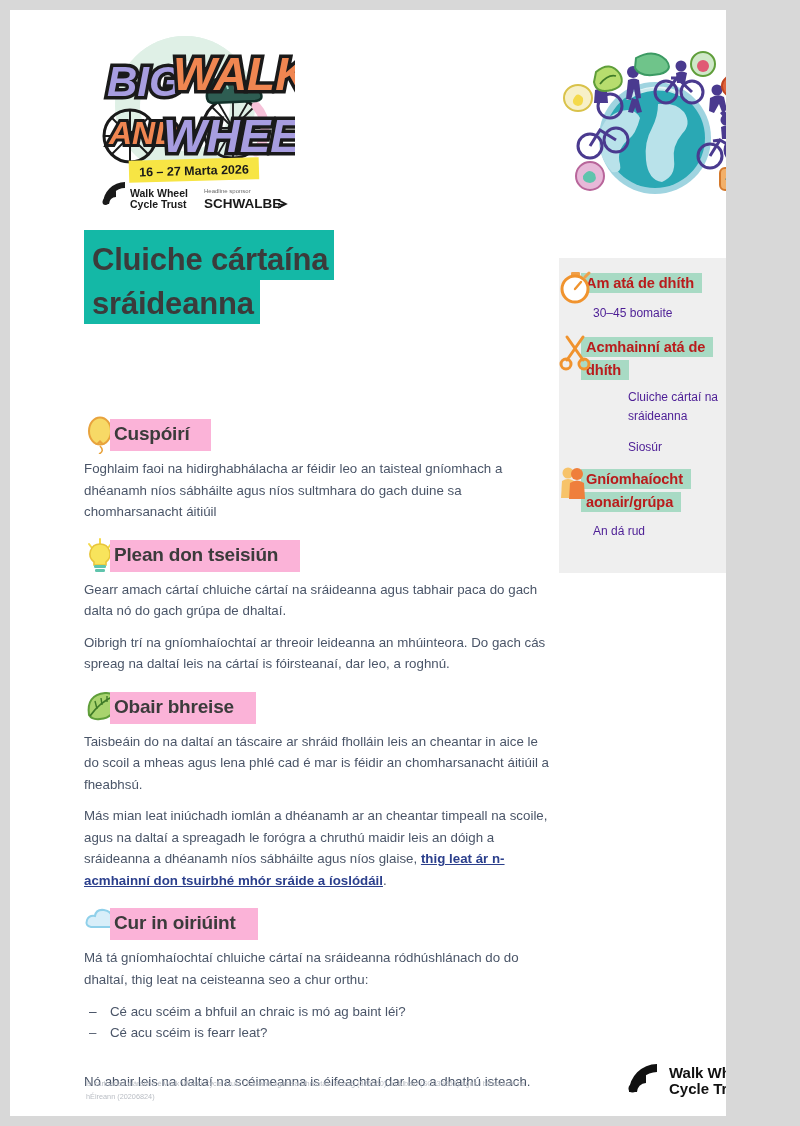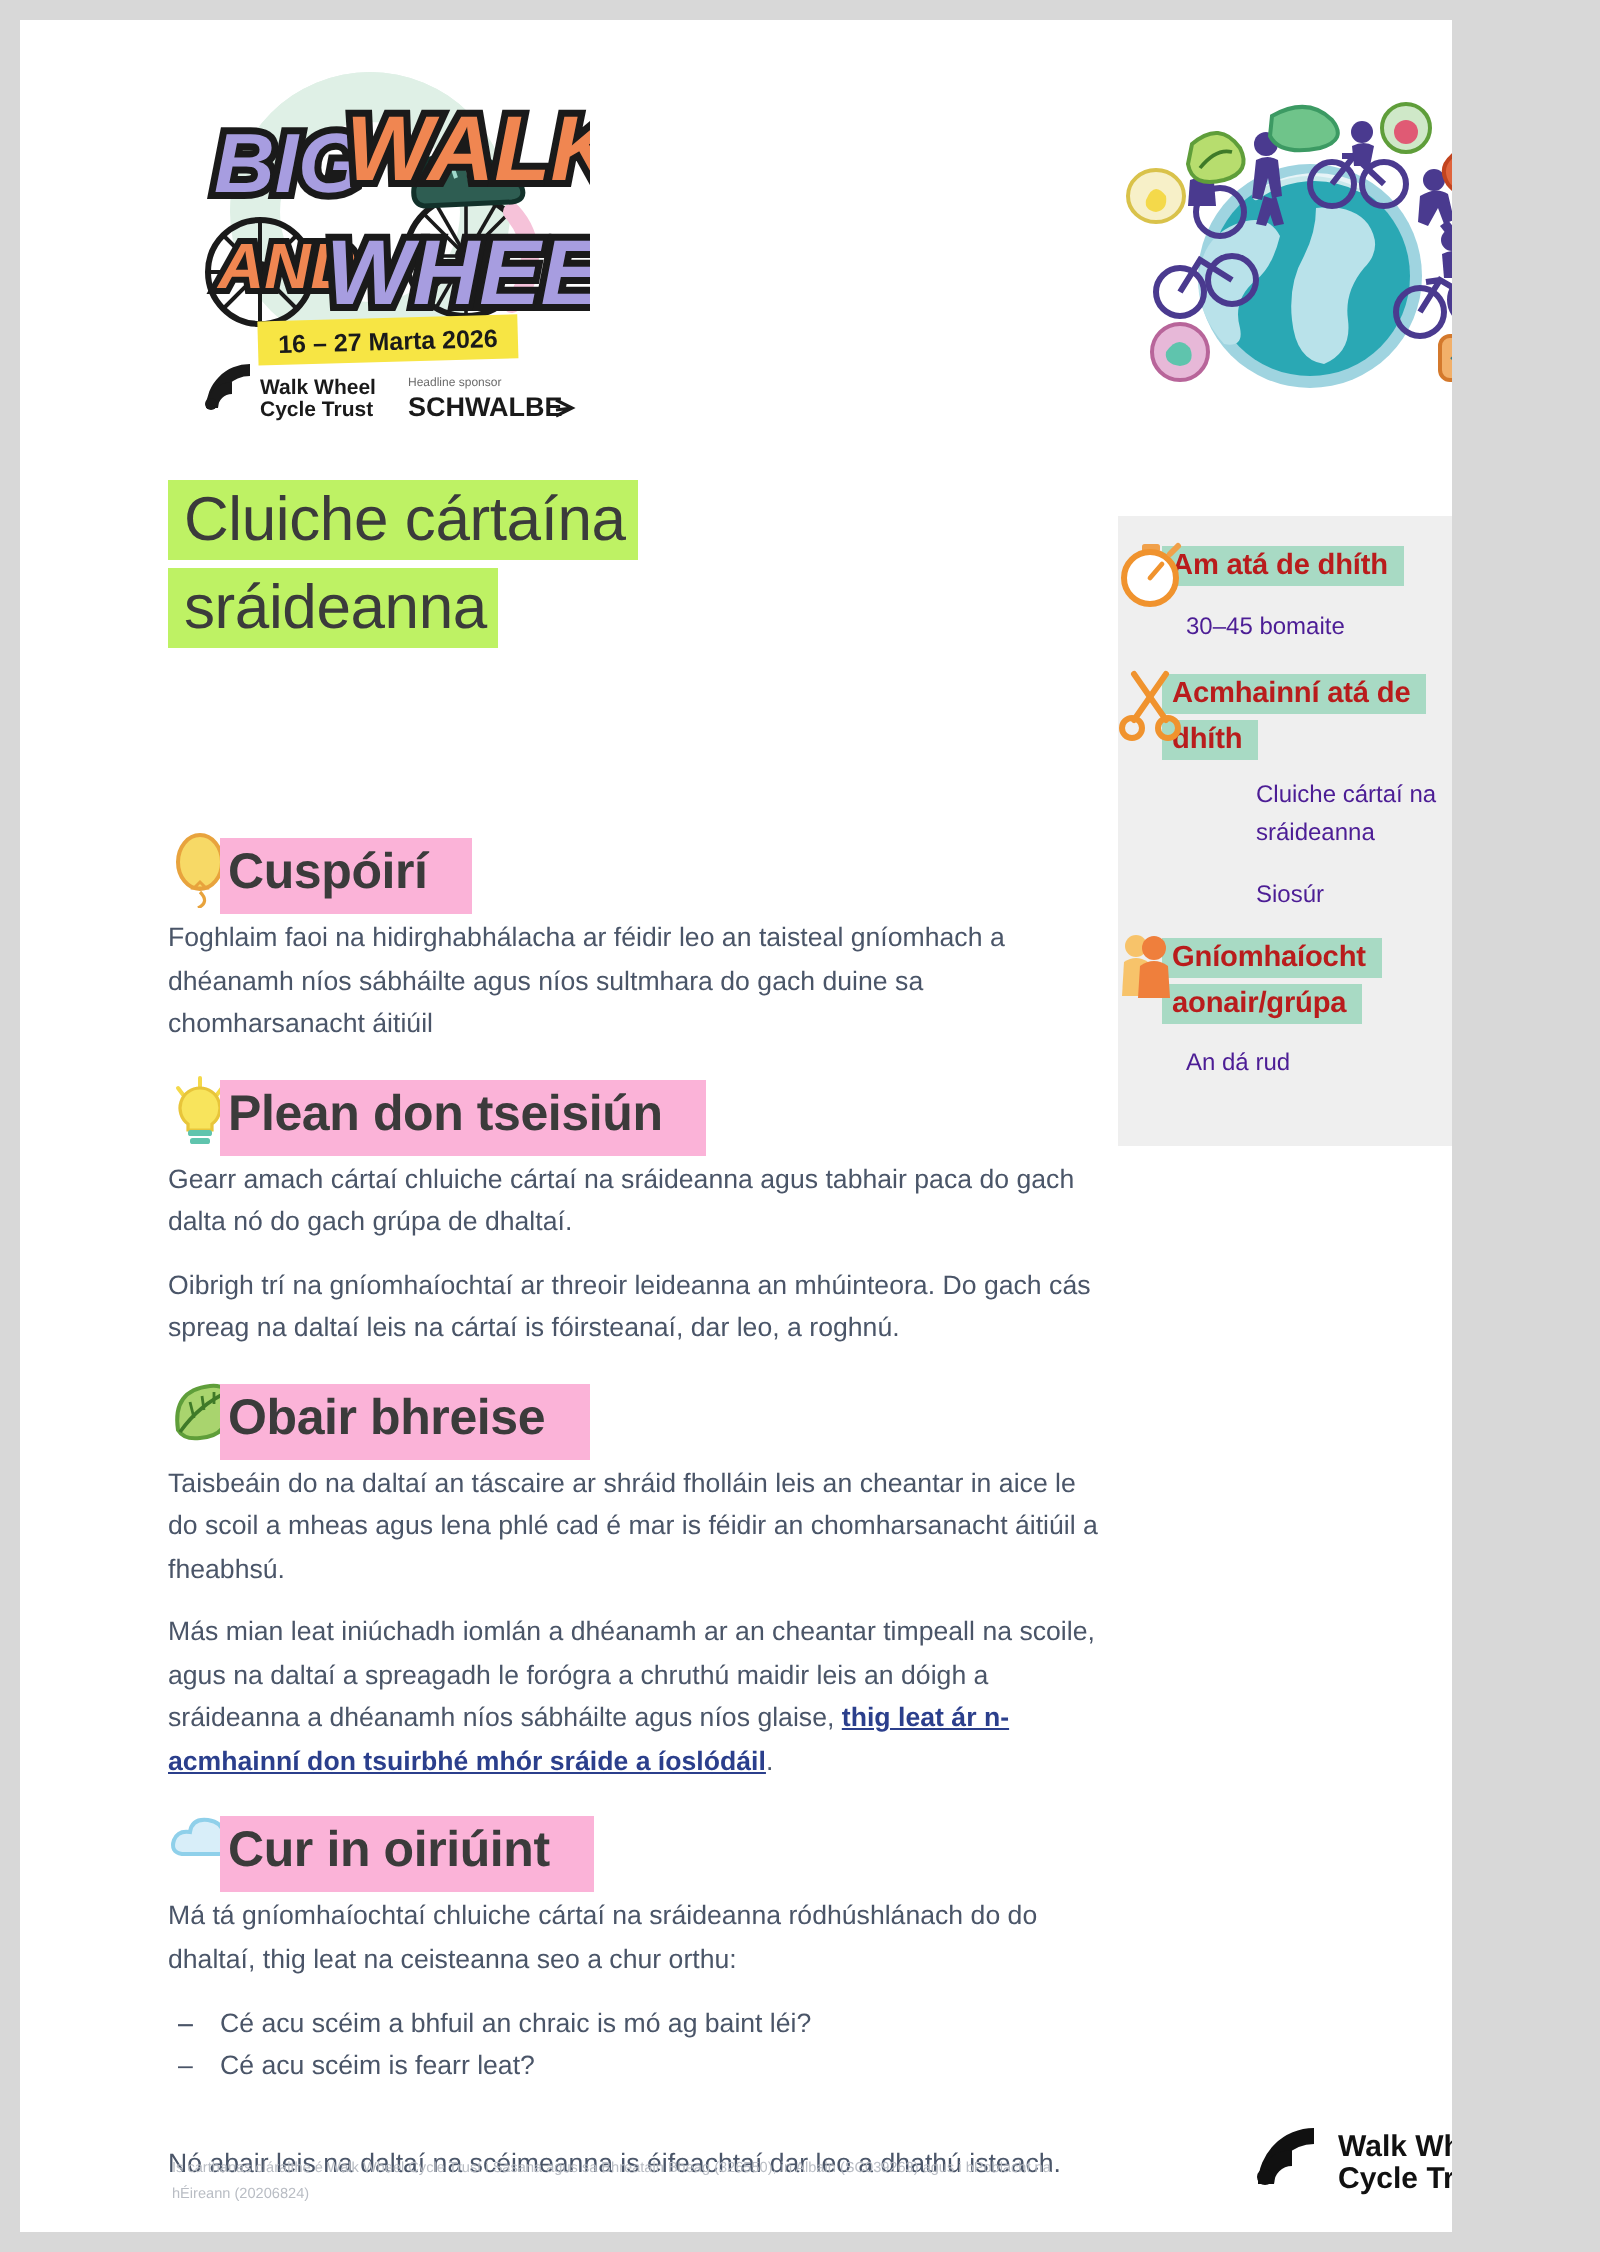--- a/index.html
+++ b/index.html
@@ -44,28 +44,28 @@
 
   
   #title-block {
     position: absolute;
     left: 74px;
     top: 228px;
     width: 320px;
   }
   #main-title {
     display: inline;
-    background: #bef264;
+    background: #14b8a6;
     box-decoration-break: clone;
     -webkit-box-decoration-break: clone;
     color: #3b3b3b;
     font-size: 31px;
-    font-weight: normal;
+    font-weight: bold;
     line-height: 1.42;
-    padding: 2px 6px 3px 8px;
+    padding: 12px 6px 3px 8px;
     letter-spacing: -0.2px;
   }
   #subtitle {
     margin-top: 12px;
     color: #3f3f46;
     font-size: 19px;
     font-weight: bold;
     line-height: 1.40;
     letter-spacing: -0.1px;
     padding-left: 8px;
@@ -92,21 +92,21 @@
     width: 36px; height: 38px;
   }
   .sec-icon svg { display: block; }
   .sec-title {
     position: absolute;
     left: 26px;
     top: 5px;
     display: inline-block;
     background: #fbb3d8;
     color: #3b3b3b;
-    font-size: 25px;
+    font-size: 19px;
     font-weight: bold;
     line-height: 1.0;
     padding: 5px 22px 8px 4px;
     letter-spacing: -0.2px;
   }
 
   .body-p {
     color: #4a5568;
     font-size: 13.3px;
     line-height: 1.62;

